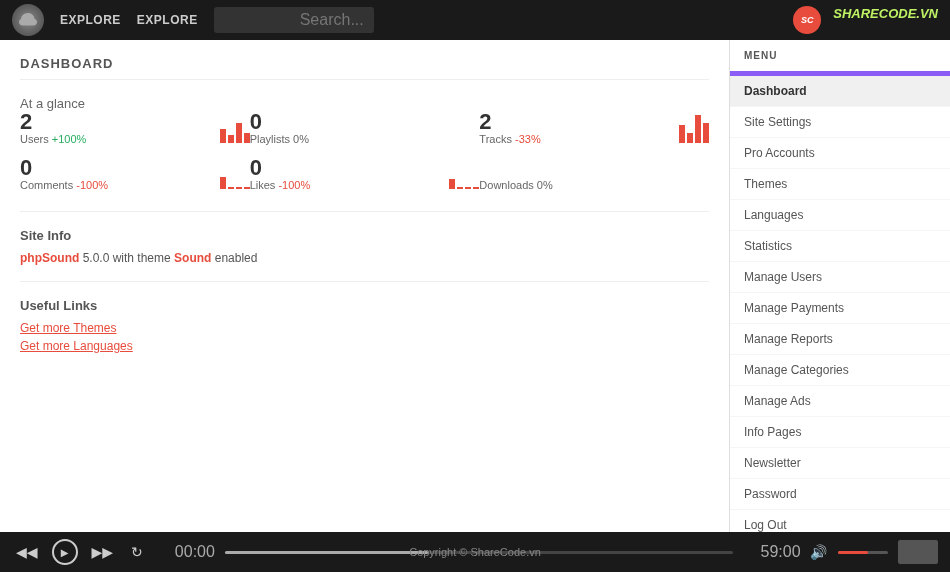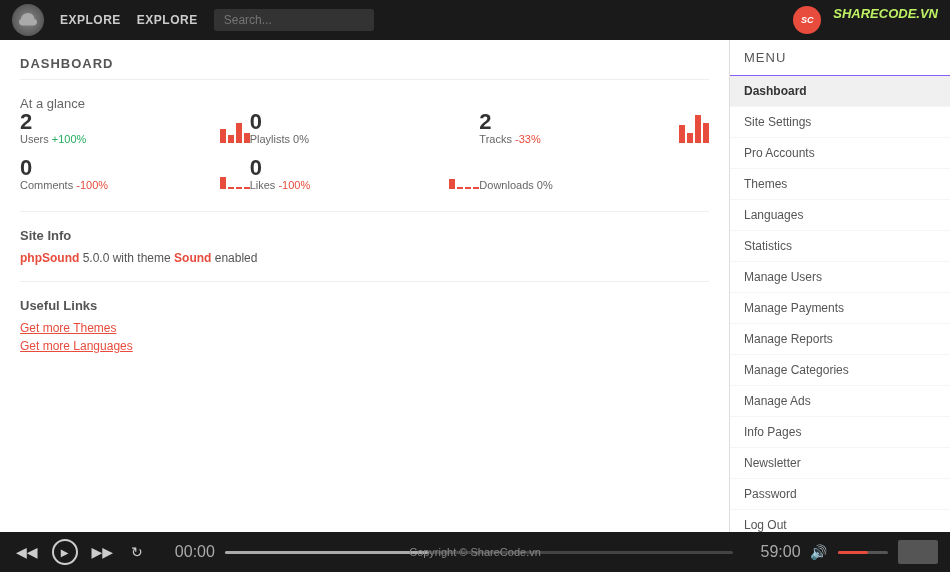--- a/index.html
+++ b/index.html
@@ -23,23 +23,24 @@
     }
     .topnav-link {
       color: #ccc; font-size: 12px; font-weight: bold; cursor: pointer; letter-spacing: 0.5px;
     }
     .topnav-search {
       background: #333;
       border: none;
       border-radius: 3px;
       padding: 4px 10px;
       color: #a3a3a3;
-      font-size: 12px;
+      font-size: 16px;
       width: 160px;
       outline: none;
+      text-align: right;
     }
     .topnav-brand {
       margin-left: auto;
       display: flex; align-items: flex-start; gap: 12px; font-style: italic;
     }
     .brand-logo {
       background: #e74c3c;
       border-radius: 50%;
       width: 28px; height: 28px;
       display: flex; align-items: center; justify-content: center;
@@ -118,27 +119,27 @@
     .useful-links-section { margin-top: 16px; }
     .useful-link { color: #e74c3c; font-size: 12px; display: block; margin-bottom: 4px; cursor: pointer; }
 
     
     .sidebar {
       width: 220px;
       background: #fff;
       padding: 0;
     }
     .sidebar-title {
-      font-size: 13px;
-      font-weight: normal;
+      font-size: 10px;
+      font-weight: bold;
       color: #555;
       text-transform: uppercase;
       letter-spacing: 1px;
       padding: 10px 14px;
-      border-bottom: 1px solid #8b5cf6;
+      border-bottom: 5px solid #8b5cf6;
     }
     .sidebar-item {
       padding: 8px 14px;
       font-size: 12px;
       color: #555;
       cursor: pointer;
       border-bottom: 1px solid #f5f5f5;
     }
     .sidebar-item.active { background: #f0f0f0; font-weight: bold; color: #333; }
 

